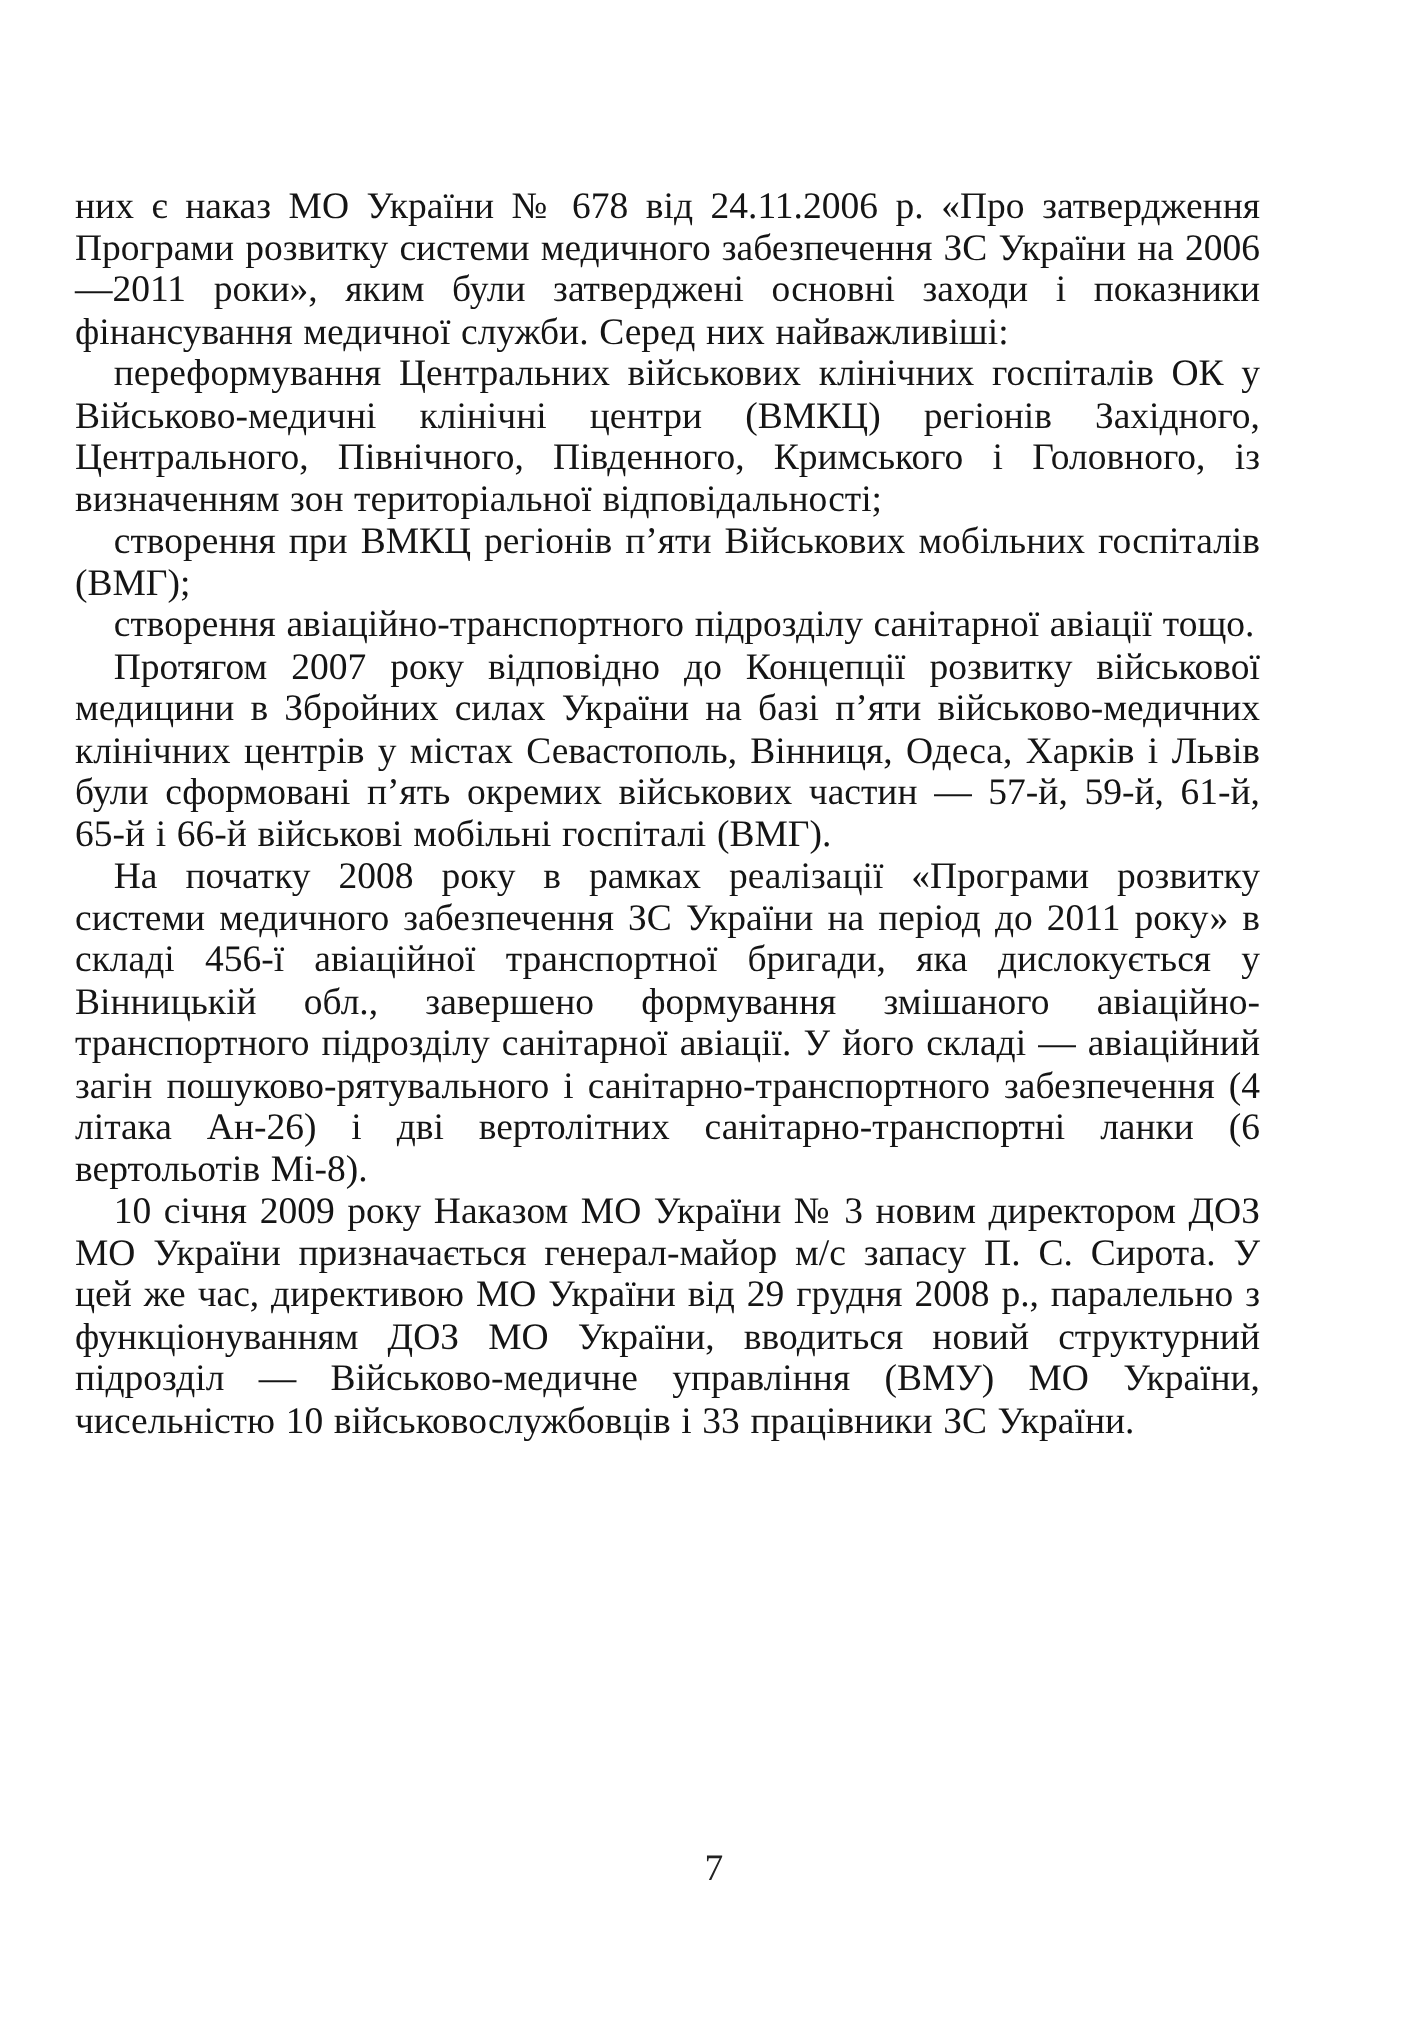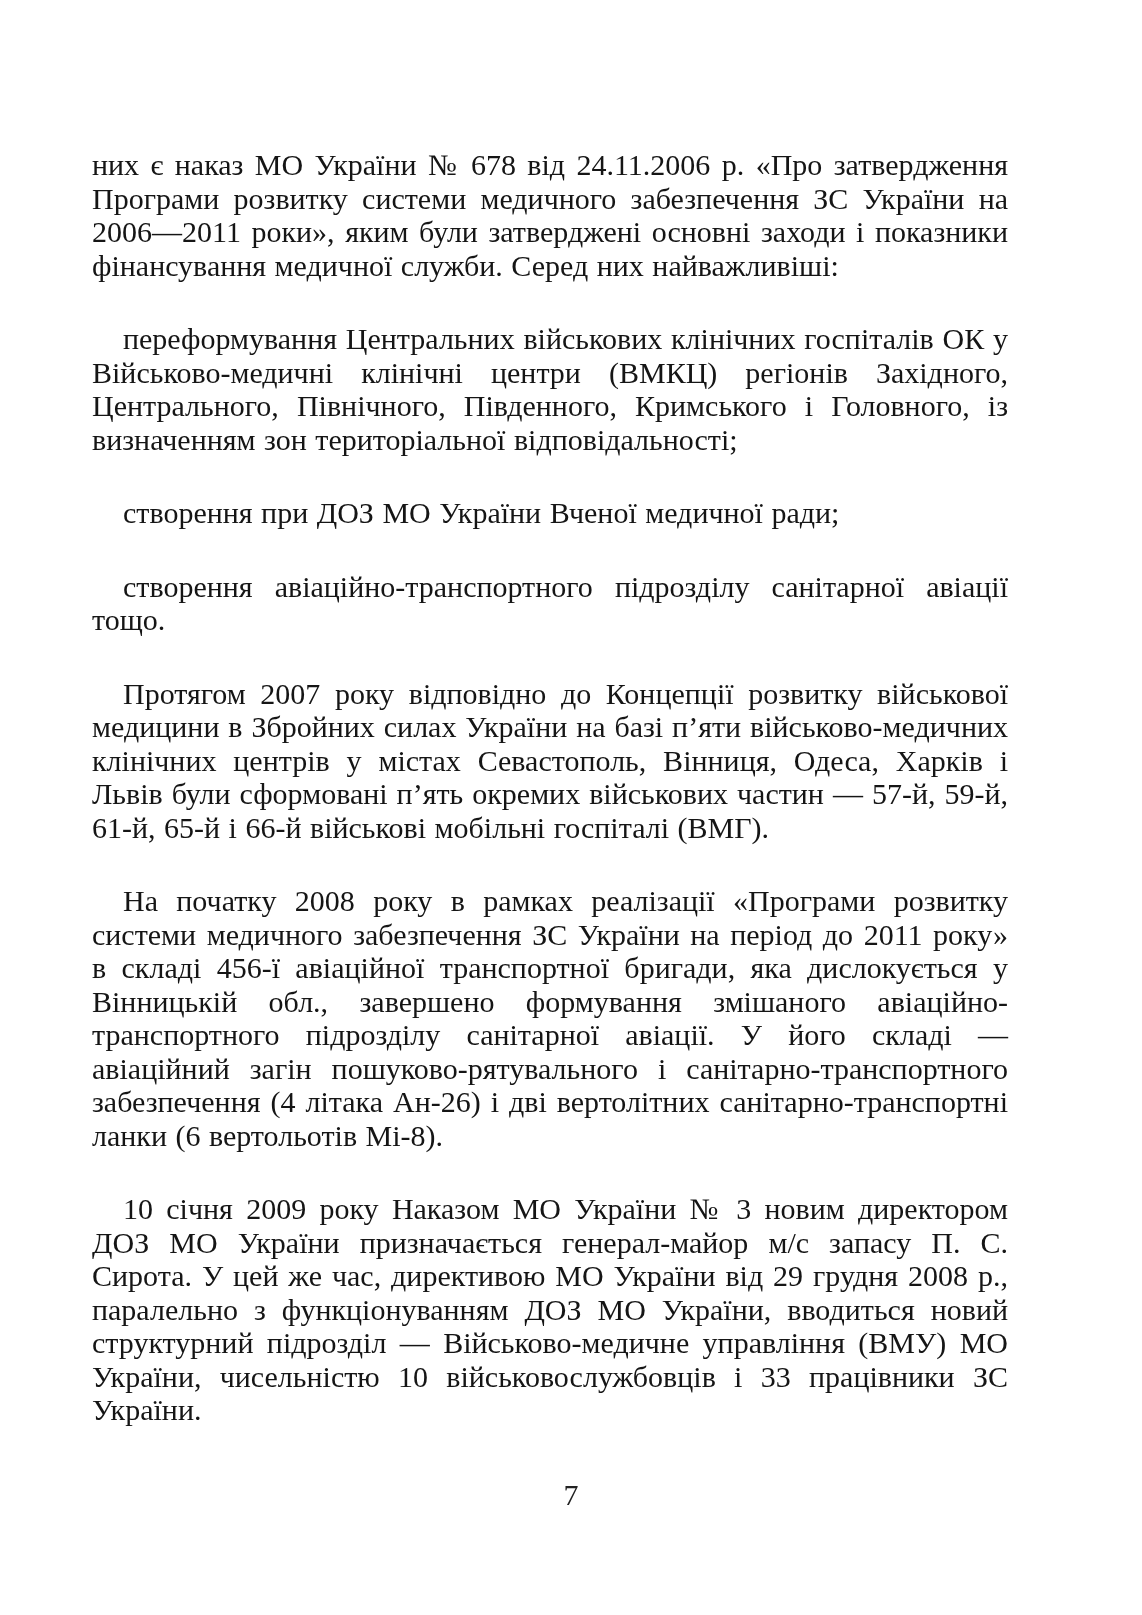--- a/index.html
+++ b/index.html
@@ -12,32 +12,31 @@
     height: 1615px;
     position: relative;
     font-family: "Liberation Serif", "DejaVu Serif", serif;
     color: #151515;
     overflow: hidden;
   }
   .page {
     box-sizing: border-box;
     width: 1142px;
     height: 1242px;
-    padding: 148px 134px 0 92px;
+    padding: 148px 134px 0 60px;
   }
   .body-text p {
     margin: 0;
     font-size: 30px;
     line-height: 33.5px;
     text-align: justify;
     word-spacing: 1px;
   }
   .body-text p.indent {
     text-indent: 31px;
-    margin-top: 40px;
   }
   .footer {
     position: absolute;
     left: 0;
     top: 1478px;
     width: 1142px;
     text-align: center;
   }
   .footer .page-number {
     font-size: 30px;
@@ -45,21 +44,21 @@
     color: #222;
   }
 </style>
 </head>
 <body>
 
 <div class="page">
   <div class="body-text">
     <p>них є наказ МО України № 678 від 24.11.2006 р. «Про затвердження Програми розвитку системи медичного забезпечення ЗС України на 2006—2011 роки», яким були затверджені основні заходи і показники фінансування медичної служби. Серед них найважливіші:</p>
     <p class="indent">переформування Центральних військових клінічних госпіталів ОК у Військово-медичні клінічні центри (ВМКЦ) регіонів Західного, Центрального, Північного, Південного, Кримського і Головного, із визначенням зон територіальної відповідальності;</p>
-    <p class="indent">створення при ДОЗ МО України Вченої медичної ради;</p>
+    <p class="indent">створення при ВМКЦ регіонів п’яти Військових мобільних госпіталів (ВМГ);</p>
     <p class="indent">створення авіаційно-транспортного підрозділу санітарної авіації тощо.</p>
     <p class="indent">Протягом 2007 року відповідно до Концепції розвитку військової медицини в Збройних силах України на базі п’яти військово-медичних клінічних центрів у містах Севастополь, Вінниця, Одеса, Харків і Львів були сформовані п’ять окремих військових частин — 57-й, 59-й, 61-й, 65-й і 66-й військові мобільні госпіталі (ВМГ).</p>
     <p class="indent">На початку 2008 року в рамках реалізації «Програми розвитку системи медичного забезпечення ЗС України на період до 2011 року» в складі 456-ї авіаційної транспортної бригади, яка дислокується у Вінницькій обл., завершено формування змішаного авіаційно-транспортного підрозділу санітарної авіації. У його складі — авіаційний загін пошуково-рятувального і санітарно-транспортного забезпечення (4 літака Ан-26) і дві вертолітних санітарно-транспортні ланки (6 вертольотів Мі-8).</p>
     <p class="indent">10 січня 2009 року Наказом МО України № 3 новим директором ДОЗ МО України призначається генерал-майор м/с запасу П. С. Сирота. У цей же час, директивою МО України від 29 грудня 2008 р., паралельно з функціонуванням ДОЗ МО України, вводиться новий структурний підрозділ — Військово-медичне управління (ВМУ) МО України, чисельністю 10 військовослужбовців і 33 працівники ЗС України.</p>
   </div>
 
   <div class="footer">
     <span class="page-number">7</span>
   </div>
 </div>

